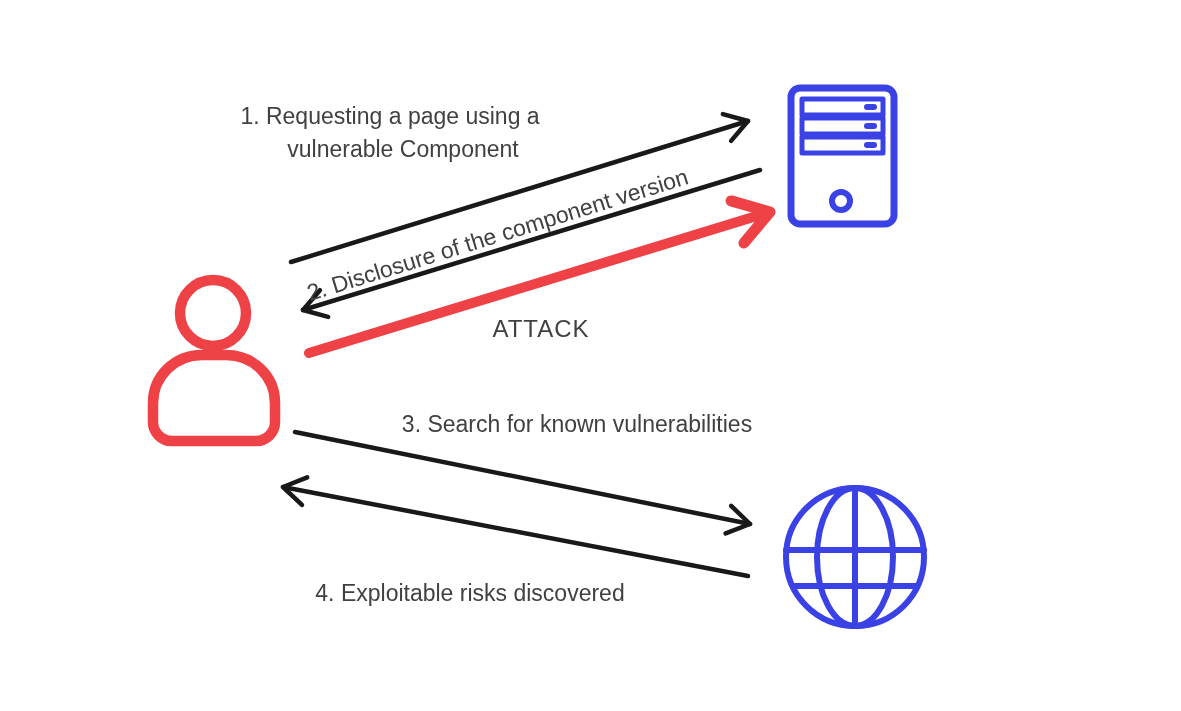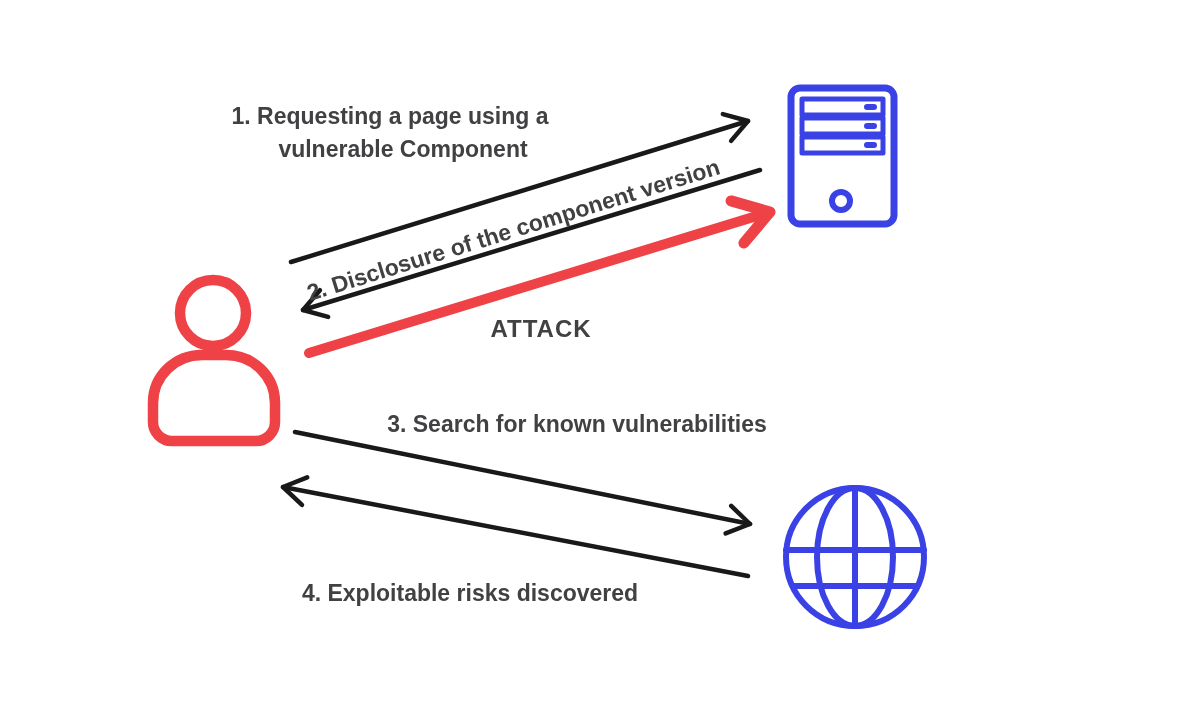--- a/index.html
+++ b/index.html
@@ -7,21 +7,20 @@
     padding: 0;
     background: #ffffff;
   }
   .canvas {
     position: relative;
     width: 1181px;
     height: 711px;
     background: var(--background, #ffffff);
     overflow: hidden;
     font-family: "Liberation Sans", sans-serif;
-    font-weight: bold;
   }
   svg { display: block; }
 
   text.lbl {
     font-family: "Liberation Sans", sans-serif;
     font-size: 23px;
     fill: var(--text, #414042);
   }
   text.lbl-attack {
     font-family: "Liberation Sans", sans-serif;

